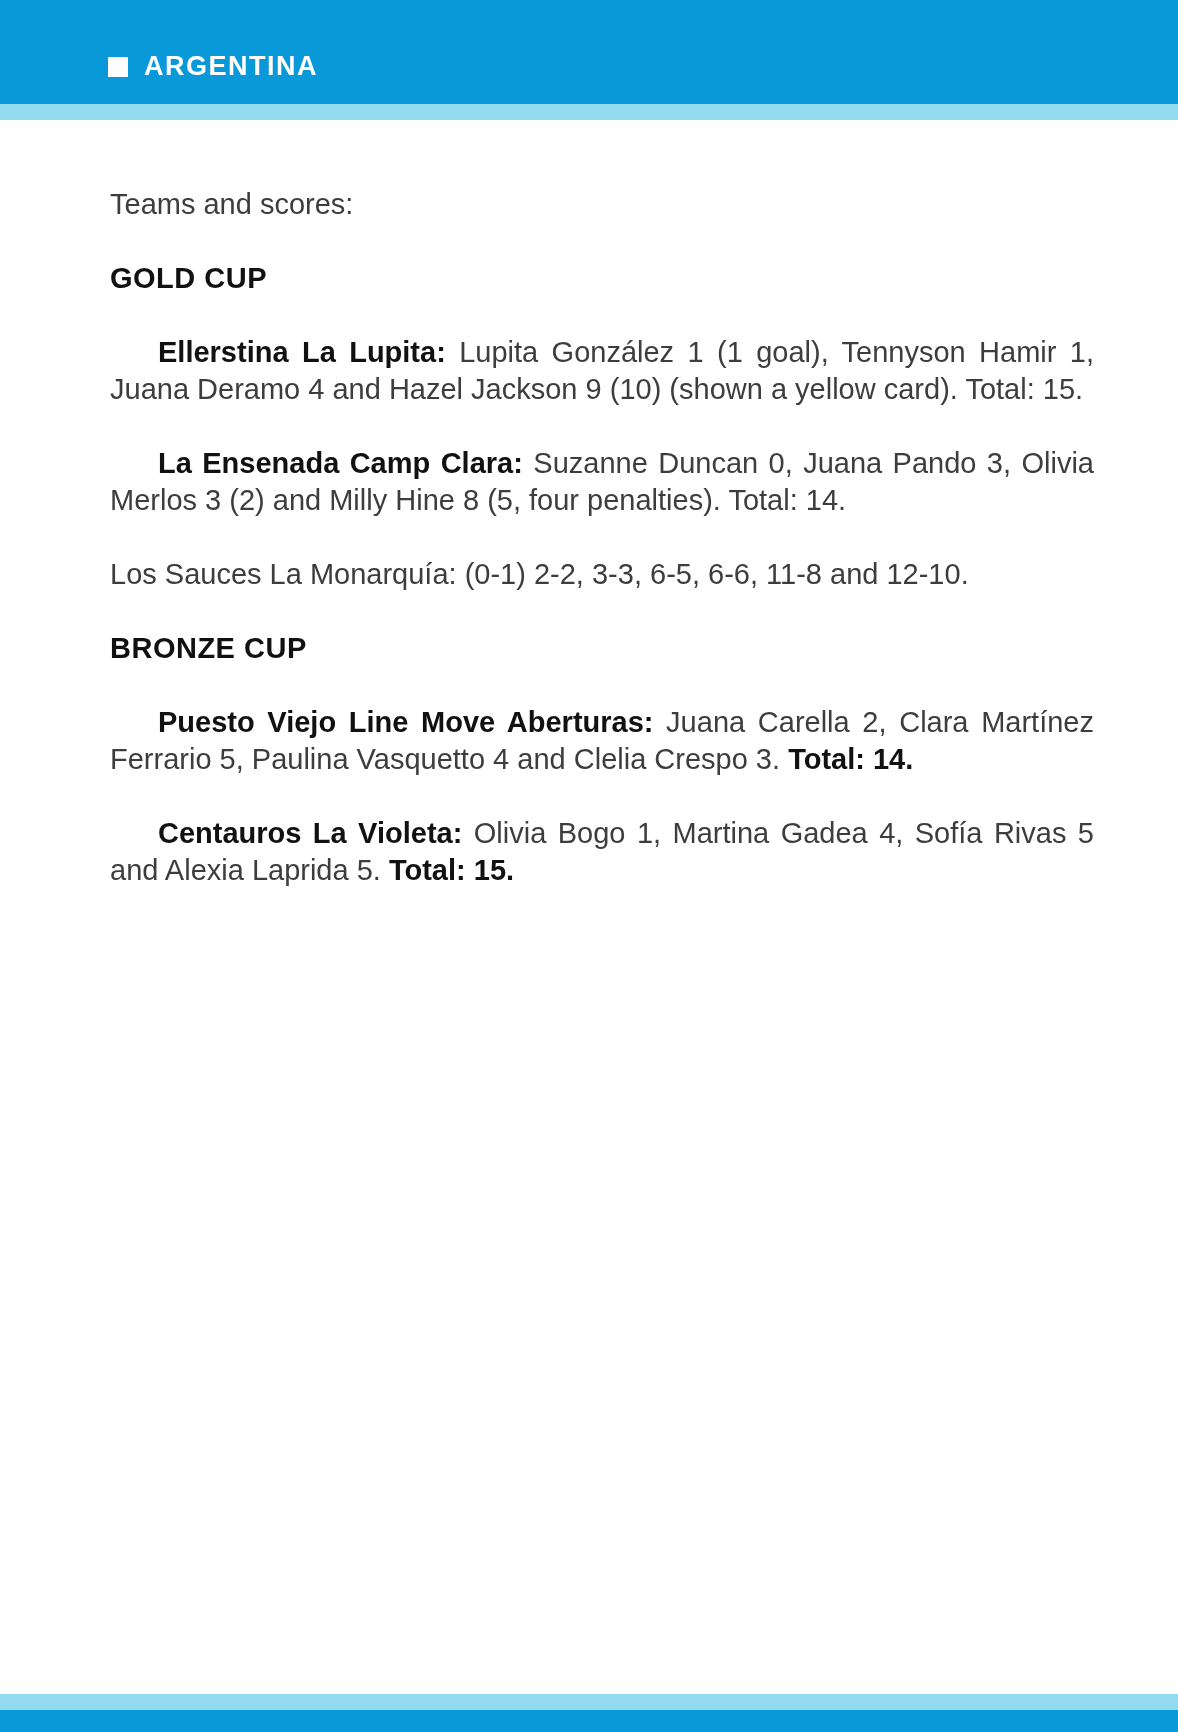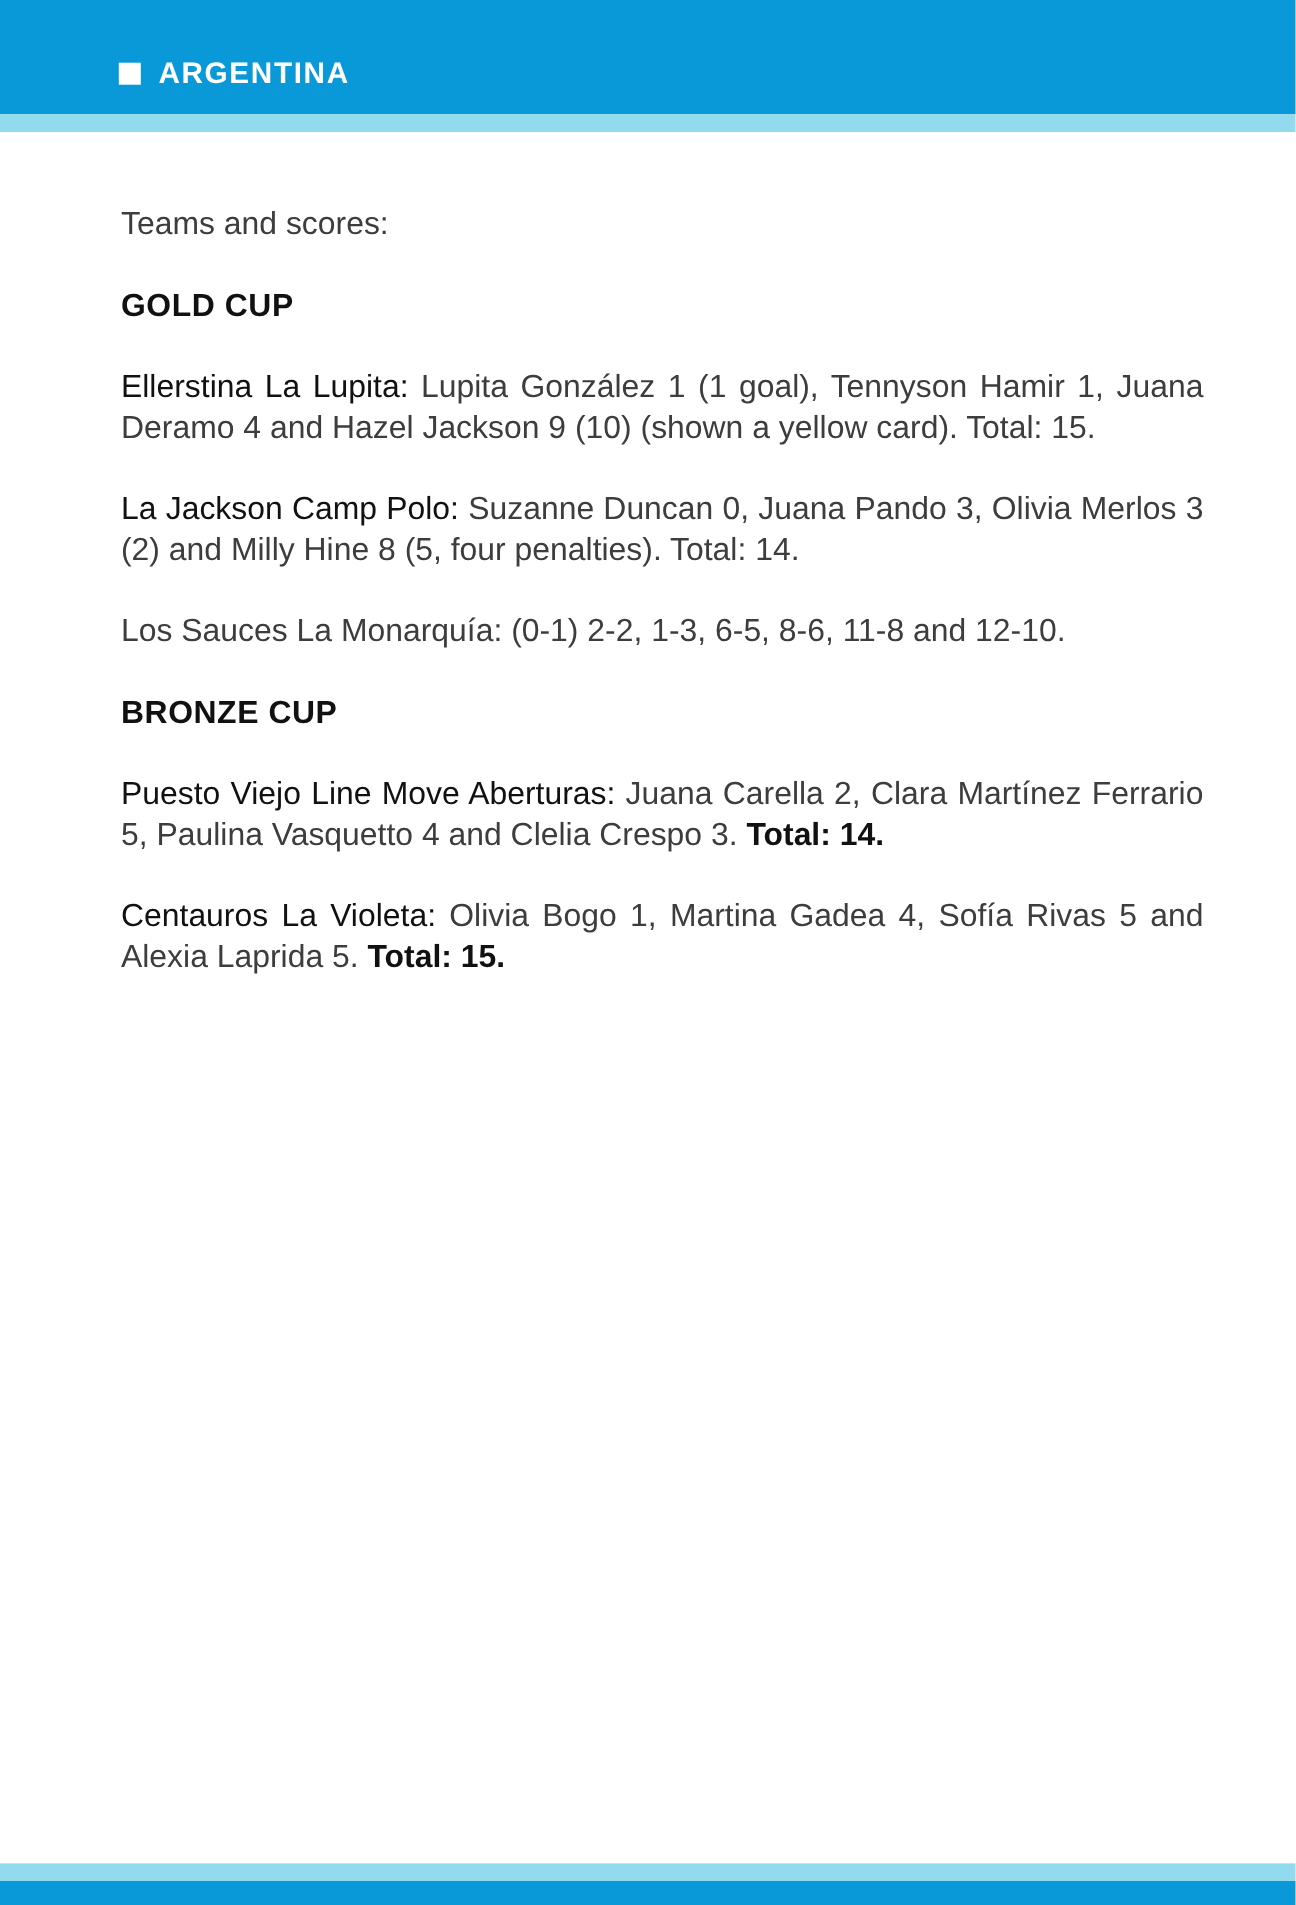--- a/index.html
+++ b/index.html
@@ -58,21 +58,21 @@
   .content p { text-align: justify; margin: 0 0 37px 0; }
   .intro { text-align: left; }
   .section-heading {
     font-size: 29px;
     line-height: 37px;
     font-weight: bold;
     color: var(--heading-text);
     margin: 16px 0 37px 0;
     letter-spacing: 0.5px;
   }
-  .team-name { font-weight: normal; color: var(--heading-text); }
+  .team-name { font-weight: bold; color: var(--heading-text); margin-left: 48px; }
   .bold-total { font-weight: bold; color: var(--heading-text); }
   .bottom-bar {
     height: 22px;
     background: var(--header-blue);
     flex: 0 0 auto;
   }
 </style>
 </head>
 <body>
 
@@ -90,22 +90,22 @@
   <main class="content">
 
     <p class="intro">Teams and scores:</p>
 
     <section>
       <h2 class="section-heading">GOLD CUP</h2>
       <p><span class="team-name">Ellerstina La Lupita:</span><span> Lupita González 1 (1 goal), Tennyson Hamir 1, Juana Deramo 4 and Hazel Jackson 9 (10) (shown a yellow card). Total: 15.</span></p>
     </section>
 
     <section>
-      <p><span class="team-name">La Jackson Camp Polo:</span><span> Suzanne Duncan 0, Juana Pando 3, Olivia Merlos 3 (2) and Milly Hine 8 (5, four penalties). Total: 14.</span></p>
-      <p>Los Sauces La Monarquía: (0-1) 2-2, 1-3, 6-5, 8-6, 11-8 and 12-10.</p>
+      <p><span class="team-name">La Ensenada Camp Clara:</span><span> Suzanne Duncan 0, Juana Pando 3, Olivia Merlos 3 (2) and Milly Hine 8 (5, four penalties). Total: 14.</span></p>
+      <p>Los Sauces La Monarquía: (0-1) 2-2, 3-3, 6-5, 6-6, 11-8 and 12-10.</p>
     </section>
 
     <section>
       <h2 class="section-heading">BRONZE CUP</h2>
       <p><span class="team-name">Puesto Viejo Line Move Aberturas:</span><span> Juana Carella 2, Clara Martínez Ferrario 5, Paulina Vasquetto 4 and Clelia Crespo 3. </span><span class="bold-total">Total: 14.</span></p>
       <p><span class="team-name">Centauros La Violeta:</span><span> Olivia Bogo 1, Martina Gadea 4, Sofía Rivas 5 and Alexia Laprida 5. </span><span class="bold-total">Total: 15.</span></p>
     </section>
 
   </main>
 

